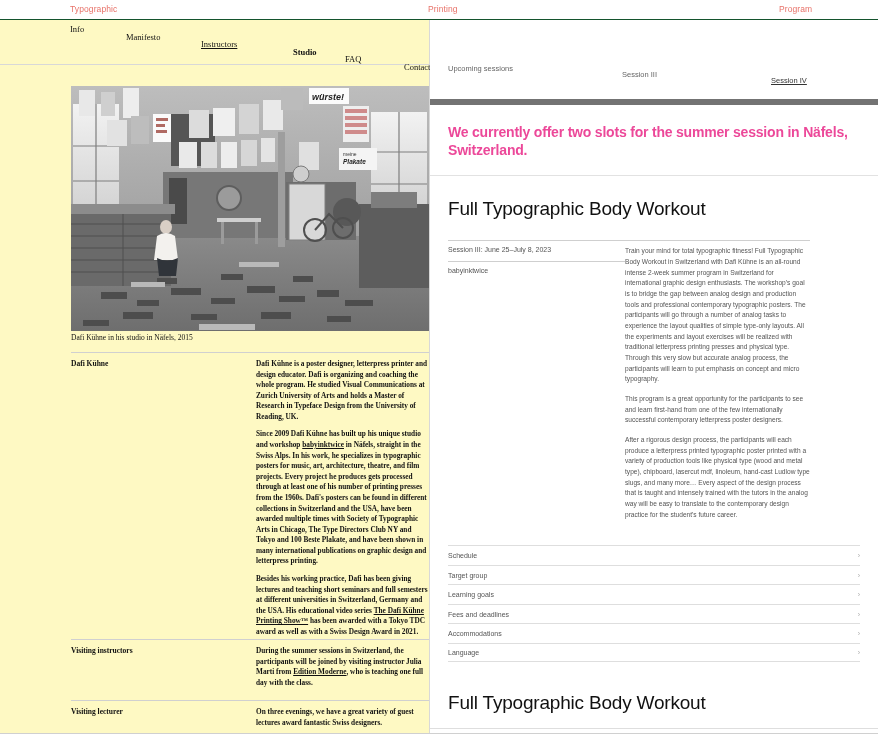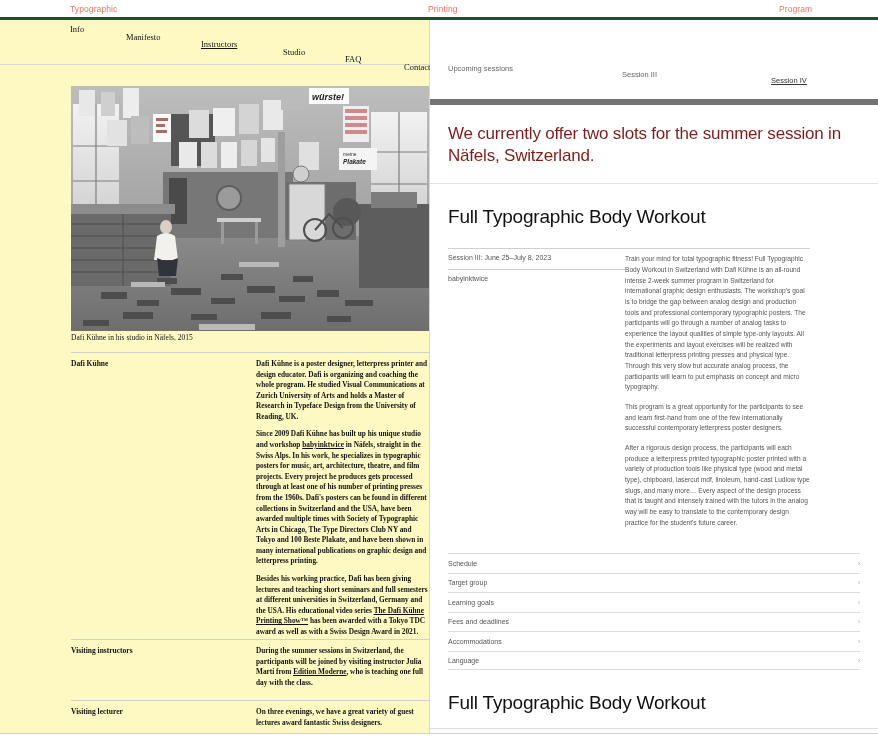--- a/index.html
+++ b/index.html
@@ -7,21 +7,21 @@
     width: 878px; height: 755px;
     background: #ffffff;
     font-family: "Liberation Sans", sans-serif;
     overflow: hidden;
   }
   .page { position: relative; width: 878px; height: 755px; }
 
   
   .brandbar {
     position: absolute; left: 0; top: 0; width: 878px; height: 20px;
-    border-bottom: 3px solid #14532d;
+    border-bottom: 1px solid #14532d;
     padding-left: 40px;
   }
   .brandbar span {
     position: absolute; top: 4px;
     font-size: 8.5px; color: #e8736a; letter-spacing: .1px;
     font-family: "Liberation Sans", sans-serif;
   }
   .brand-1 { left: 70px; }
   .brand-2 { left: 428px; }
   .brand-3 { left: 779px; }
@@ -40,21 +40,21 @@
   .nav a {
     position: absolute;
     font-family: "Liberation Serif", serif;
     font-size: 8.5px; color: #111; text-decoration: none;
     white-space: nowrap;
   }
   .nav a.on { text-decoration: underline; }
   .nv0 { left: 70px;  top: 4px; }
   .nv1 { left: 126px; top: 12px; }
   .nv2 { left: 201px; top: 19px; }
-  .nv3 { left: 283px; top: 27px; }
+  .nv3 { left: 293px; top: 27px; font-weight: bold; }
   .nv4 { left: 345px; top: 34px; }
   .nv5 { left: 404px; top: 42px; }
 
   
   .photo-wrap { position: absolute; left: 71px; top: 66px; width: 358px; height: 317px; }
   .photo { width: 358px; height: 245px; display: block; background: #9a9a9a; }
   .photo-cap {
     position: absolute; left: 71px; top: 313px;
     font-family: "Liberation Serif", serif; font-size: 7.5px;
     font-weight: normal; color: #111;
@@ -109,22 +109,22 @@
   }
   .sn0 { left: 18px; top: 4px; }
   .sn1 { left: 192px; top: 10px; }
   .sn2 { left: 341px; top: 16px; text-decoration: underline; color: #333 !important; }
 
   .hero {
     padding: 18px 18px 16px 18px;
     border-bottom: 1px solid #e2e2e2;
   }
   .hero h1 {
-    font-size: 17px; font-weight: 400; line-height: 1.3;
-    color: #7f1d1d; letter-spacing: -.2px;
+    font-size: 14px; font-weight: 700; line-height: 1.3;
+    color: #ec4899; letter-spacing: -.2px;
   }
   .sect-title {
     padding: 22px 18px 20px 18px;
     font-size: 19px; font-weight: 400; color: #111; letter-spacing: -.2px;
   }
 
   .cols { position: relative; padding: 0 18px; }
   .cols .cl {
     position: absolute; left: 18px; top: 0; width: 177px;
   }

